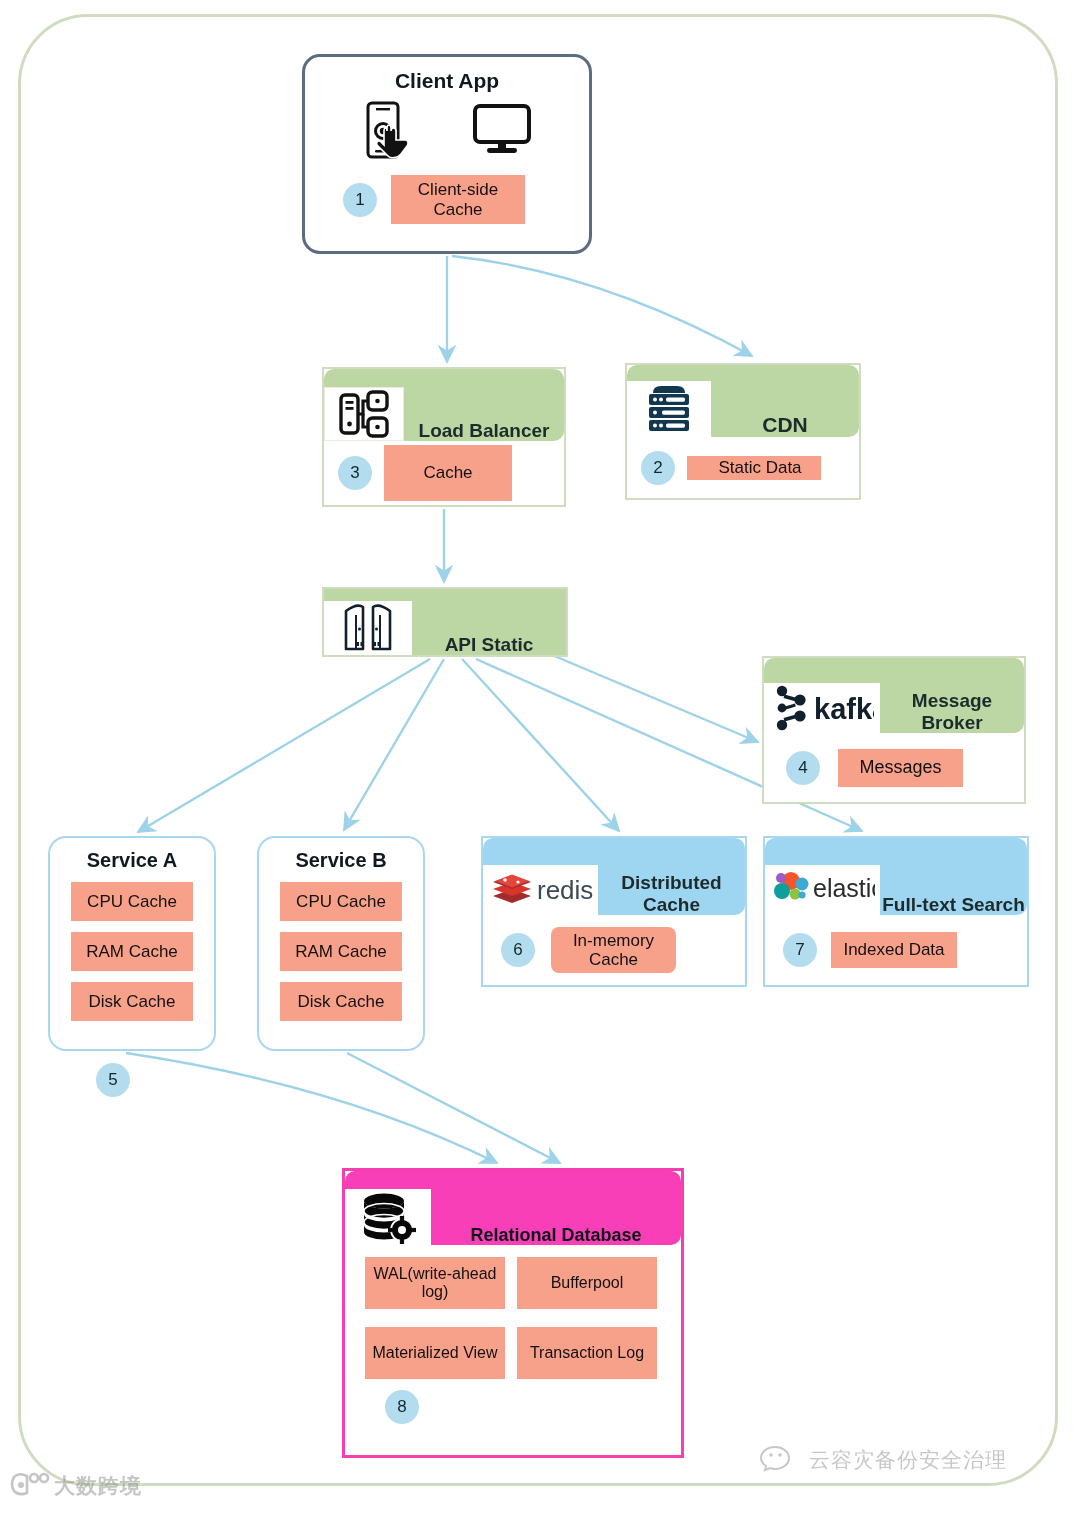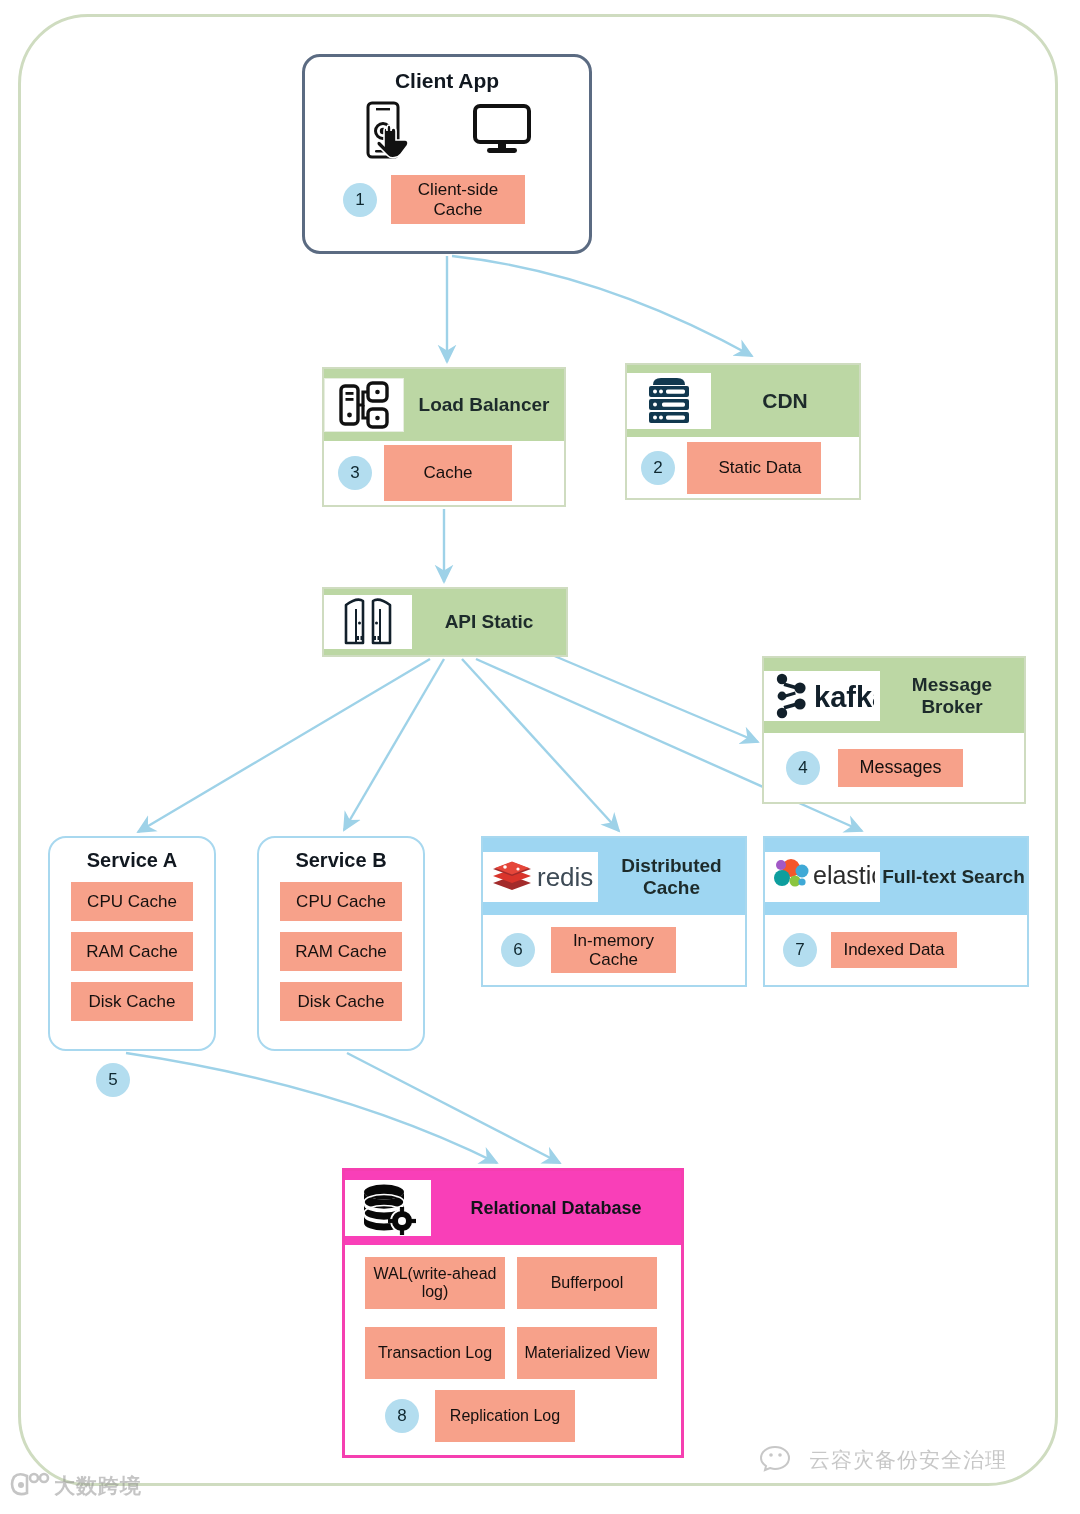--- a/index.html
+++ b/index.html
@@ -33,23 +33,24 @@
   #edges{
     position:absolute;
     left:0; top:0;
     width:1080px; height:1514px;
   }
 
   
   .node{ position:absolute; box-sizing:border-box; }
 
   .hdr{
-    display:flex; align-items:center;
+    display:flex; align-items:flex-end;
     box-sizing:border-box;
     width:100%;
+    border-radius:10px;
   }
   .hdr .logo{
     background:#ffffff;
     display:flex; align-items:center; justify-content:center;
     flex:0 0 auto;
     box-sizing:border-box;
   }
   .hdr .ttl{
     flex:1 1 auto;
     display:flex; align-items:center; justify-content:center;
@@ -121,21 +122,21 @@
 
   
   #cdn{
     left:625px; top:363px; width:236px; height:137px;
     border:2px solid #cfdcc0; background:#ffffff;
   }
   #cdn .hdr{ height:72px; background:#bcd7a4;}
   #cdn .hdr .logo{ width:84px; }
   #cdn .hdr .ttl{ font-size:21px;}
   #cdn .body{ height:61px; padding-left:14px; gap:12px;}
-  #cdn .body .chip{ width:134px;height:52px;font-size:17px;padding-left:12px;}
+  #cdn .body .chip{ width:134px;height:24px;font-size:17px;padding-left:12px;}
 
   
   #api-gateway{
     left:322px; top:587px; width:246px; height:70px;
     border:2px solid #cfdcc0; background:#bcd7a4;
   }
   #api-gateway .hdr{ height:100%; }
   #api-gateway .hdr .logo{ width:88px; }
   #api-gateway .hdr .ttl{ font-size:19px;}
 
@@ -167,21 +168,21 @@
   #service-b{ left:257px; top:836px; width:168px; height:215px;}
 
   
   .cache-node{ border:2px solid #a8d8ef; background:#ffffff; }
   .cache-node .hdr{ background:#9ed6f2; }
   #distributed-cache{ left:481px; top:836px; width:266px; height:151px;}
   #distributed-cache .hdr{ height:77px;}
   #distributed-cache .hdr .logo{ width:115px;}
   #distributed-cache .hdr .ttl{ font-size:19px;}
   #distributed-cache .body{ height:70px; padding-left:18px; gap:16px;}
-  #distributed-cache .body .chip{ width:125px;height:46px;font-size:17px;}
+  #distributed-cache .body .chip{ width:125px;height:46px;font-size:17px;border-radius:8px;}
 
   #full-text-search{ left:763px; top:836px; width:266px; height:151px;}
   #full-text-search .hdr{ height:77px;}
   #full-text-search .hdr .logo{ width:115px;}
   #full-text-search .hdr .ttl{ font-size:19px;}
   #full-text-search .body{ height:70px; padding-left:18px; gap:14px;}
   #full-text-search .body .chip{ width:126px;height:36px;font-size:17px;}
 
   
   #relational-db{
@@ -468,26 +469,25 @@
               <rect x="50.5" y="38.4" width="5" height="3.2"></rect>
             </g>
           </g>
         </svg>
       </div>
       <div class="ttl">Relational Database</div>
     </div>
     <div class="db-grid">
       <span class="chip">WAL(write-ahead log)</span>
       <span class="chip">Bufferpool</span>
+      <span class="chip">Materialized View</span>
       <span class="chip">Transaction Log</span>
-      <span class="chip">Materialized View</span>
     </div>
     <div class="db-foot">
       <span class="badge">8</span>
-      <span class="chip">Replication Log</span>
     </div>
   </div>
 
   <div id="wm-left">
     <span>
       <svg width="44" height="26" viewBox="0 0 44 26">
         <path d="M4,6 Q0,13 4,20 Q9,25 17,22 L17,5 Q9,1 4,6 Z" fill="none" stroke="#8c8c8c" stroke-width="2.6"></path>
         <circle cx="11" cy="14" r="3" fill="#8c8c8c"></circle>
         <circle cx="24" cy="7" r="4" fill="none" stroke="#8c8c8c" stroke-width="2.6"></circle>
         <circle cx="34" cy="7" r="4" fill="none" stroke="#8c8c8c" stroke-width="2.6"></circle>

